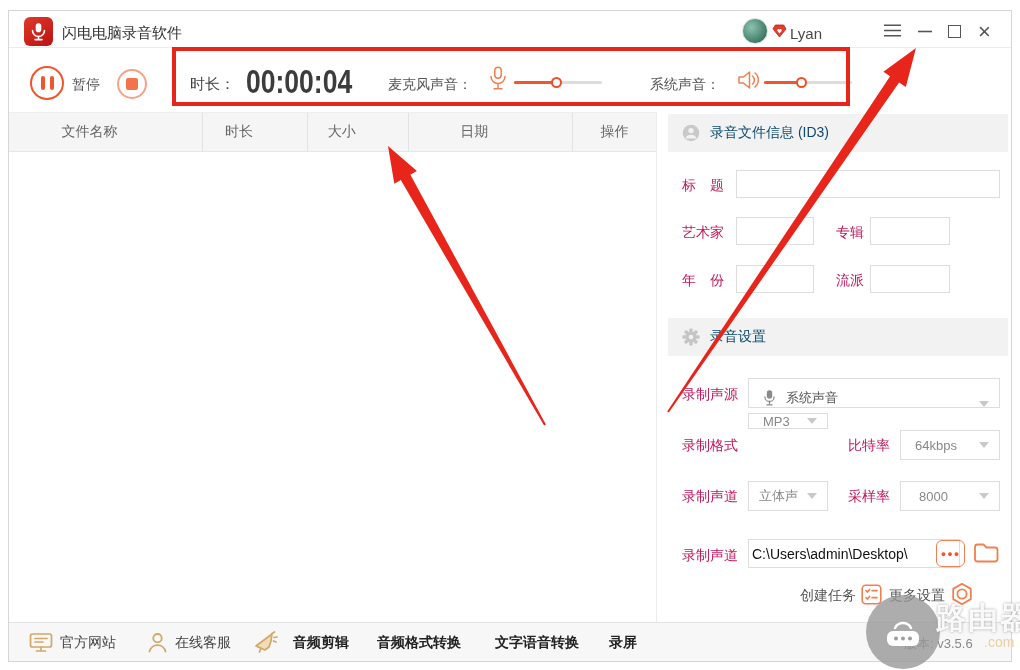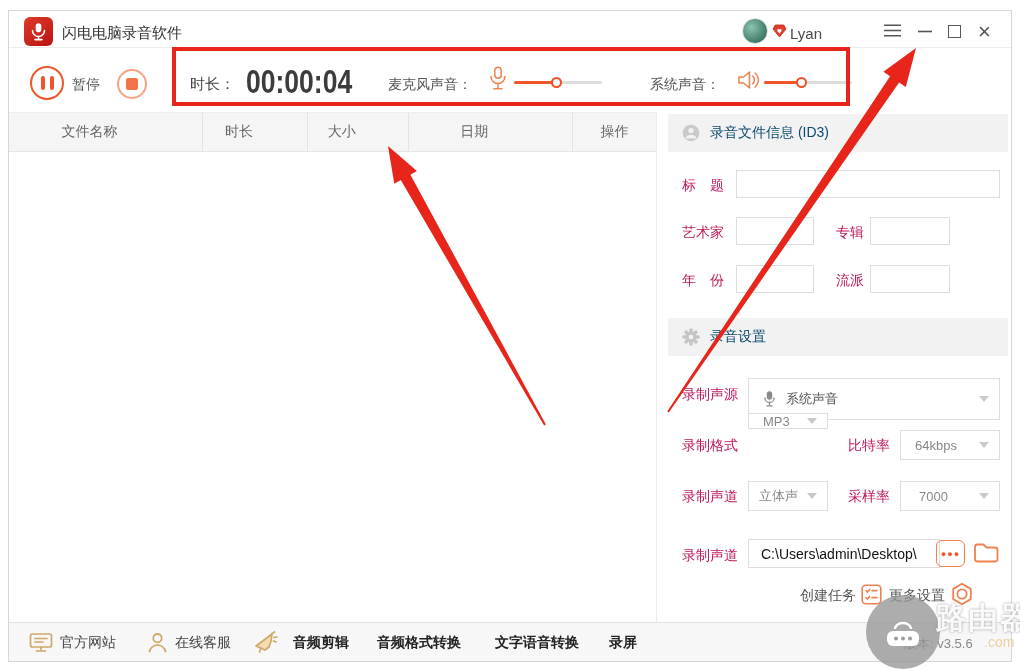--- a/index.html
+++ b/index.html
@@ -168,21 +168,21 @@
             <rect x="-1.7" y="-8.6" width="3.4" height="17.2" rx="1.2" transform="rotate(135)"></rect>
             <circle r="5.4"></circle>
           </g>
           <circle r="2.3" fill="#f2f2f2"></circle>
         </svg>
     </span>
     <span>录音设置</span>
   </div>
 
   <div class="abs flabel" style="left:682px;top:386px;">录制声源</div>
-  <div class="abs dd" style="left:748px;top:378px;width:252px;height:42px;">
+  <div class="abs dd" style="left:748px;top:378px;width:252px;height:30px;align-items:flex-end;">
     <span style="margin-left:14px;">
       <svg width="13" height="17" viewBox="0 0 20 26" fill="none" stroke="#8a8a8a" stroke-width="2" stroke-linecap="round">
           <rect x="6.8" y="1.2" width="6.4" height="11" rx="3.2" fill="#8a8a8a"></rect>
           <path d="M3 10.5a7 7 0 0 0 14 0"></path>
           <path d="M10 17.6v4"></path>
           <path d="M6 22.8h8"></path>
         </svg>
     </span>
     <span style="margin-left:10px;color:#555;">系统声音</span>
     <span class="chev"></span>
@@ -199,26 +199,26 @@
     <span class="chev"></span>
   </div>
 
   <div class="abs flabel" style="left:682px;top:488px;">录制声道</div>
   <div class="abs dd" style="left:748px;top:481px;width:80px;height:30px;">
     <span style="margin-left:10px;color:#888;">立体声</span>
     <span class="chev"></span>
   </div>
   <div class="abs flabel" style="left:848px;top:488px;">采样率</div>
   <div class="abs dd" style="left:900px;top:481px;width:100px;height:30px;">
-    <span style="margin-left:18px;color:#888;">7000</span>
+    <span style="margin-left:18px;color:#888;">8000</span>
     <span class="chev"></span>
   </div>
 
   <div class="abs flabel" style="left:682px;top:547px;">录制声道</div>
-  <input class="abs inp" style="left: 748px; top: 539px; width: 192px; height: 29px; font-size: 14px; color: rgb(17, 17, 17); padding: 0px 12px;" value="C:\Users\admin\Desktop\">
+  <input class="abs inp" style="left: 748px; top: 539px; width: 212px; height: 29px; font-size: 14px; color: rgb(17, 17, 17); padding: 0px 3px;" value="C:\Users\admin\Desktop\">
   <div class="abs" style="left:936px;top:540px;width:29px;height:27px;border:1.5px solid #f08050;border-radius:6px;display:flex;align-items:center;justify-content:center;">
     <span style="color:#f0562c;font-size:9px;letter-spacing:1px;">●●●</span>
   </div>
   <div class="abs" style="left:973px;top:541px;">
     <svg width="27" height="23" viewBox="0 0 27 23" fill="none" stroke="#f08050" stroke-width="1.8" stroke-linejoin="round">
         <path d="M2 6a2.5 2.5 0 0 1 2.5-2.5h6l3 3h8.5A2.5 2.5 0 0 1 24.5 9v9a2.5 2.5 0 0 1-2.5 2.5h-17.5A2.5 2.5 0 0 1 2 18z"></path>
       </svg>
   </div>
 
   <div class="abs orange-txt" style="left:800px;top:587px;">创建任务</div>

